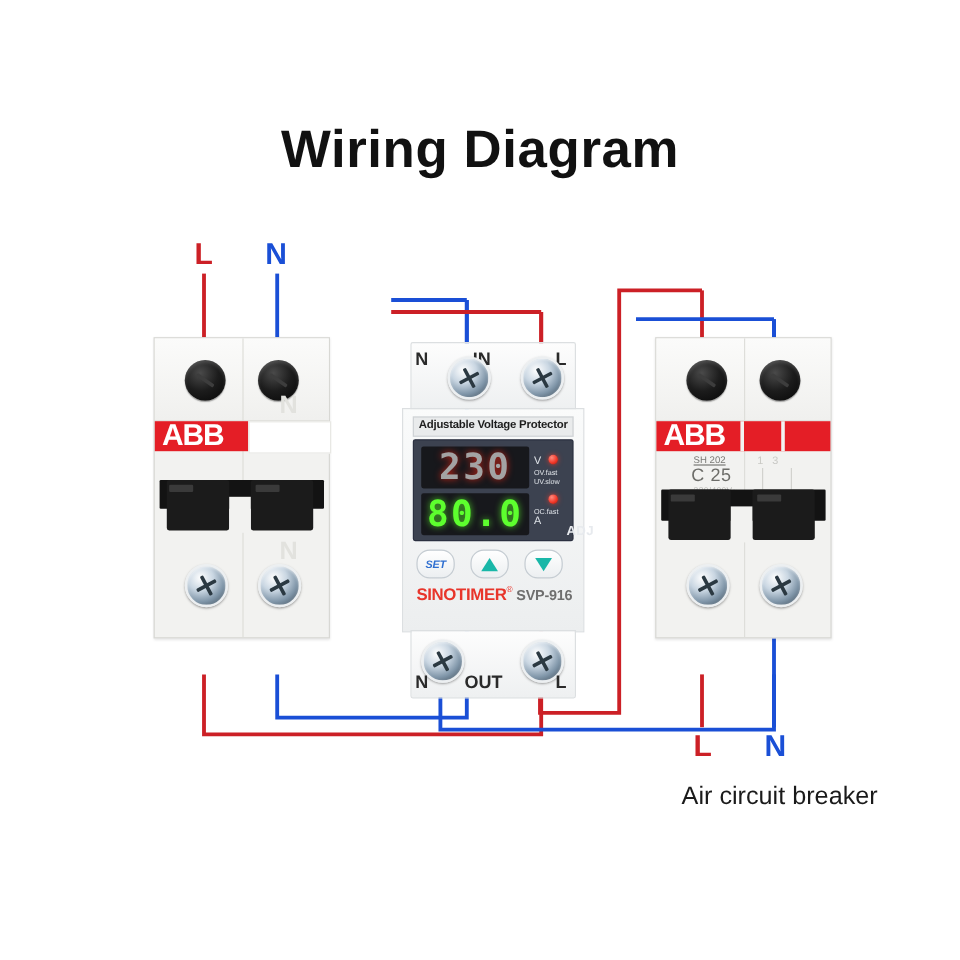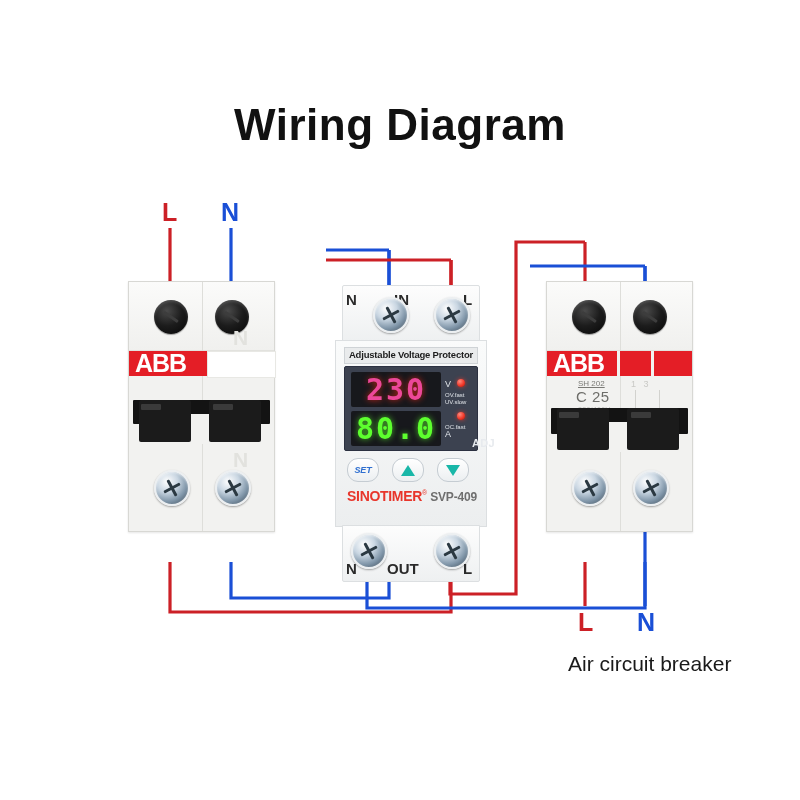--- a/index.html
+++ b/index.html
@@ -230,21 +230,21 @@
     position: absolute;
     left: 0; top: 0;
     width: 100%; height: 100%;
     display: flex;
     align-items: center;
     justify-content: center;
     font-family: "DejaVu Sans Mono", monospace;
     font-weight: bold;
     letter-spacing: 2px;
   }
-  .d-red   { color: #ec4899; text-shadow: 0 0 6px rgba(255,42,22,.75); font-size: 30px; }
+  .d-red   { color: #a3a3a3; text-shadow: 0 0 6px rgba(255,42,22,.75); font-size: 30px; }
   .d-green { color: #5dff2e; text-shadow: 0 0 6px rgba(93,255,46,.75); font-size: 30px; }
 
   .led {
     position: absolute;
     width: 8px; height: 8px;
     border-radius: 50%;
     background: radial-gradient(circle at 35% 30%, #ff8b7e 0%, #f2392a 55%, #a81508 100%);
     box-shadow: 0 0 4px rgba(242,57,42,.8);
   }
   .vp-sidetxt {
@@ -442,21 +442,21 @@
       <span class="btn-set-txt">SET</span>
     </div>
     <div class="vp-btn" style="left:62px; top:183px;">
       <span class="tri tri-up"></span>
     </div>
     <div class="vp-btn" style="left:107px; top:183px;">
       <span class="tri tri-down"></span>
     </div>
 
     <div class="brand-row" style="left:17px; top:212px;">
-      <span class="brand-sino">SINOTIMER</span><span class="brand-reg">®</span><span class="brand-model">SVP-409</span>
+      <span class="brand-sino">SINOTIMER</span><span class="brand-reg">®</span><span class="brand-model">SVP-916</span>
     </div>
 
     <div class="vp-top" style="left:12px; top:250px; width:136px; height:55px; border-radius:0 0 2px 2px;"></div>
 
     <div class="screw-metal" style="left:21px; top:258px;"></div>
     <div class="screw-metal" style="left:104px; top:258px;"></div>
 
     <div class="vp-term-lbl" style="left:16px; top:285px;">N</div>
     <div class="vp-term-lbl" style="left:57px; top:285px;">OUT</div>
     <div class="vp-term-lbl" style="left:133px; top:285px;">L</div>

